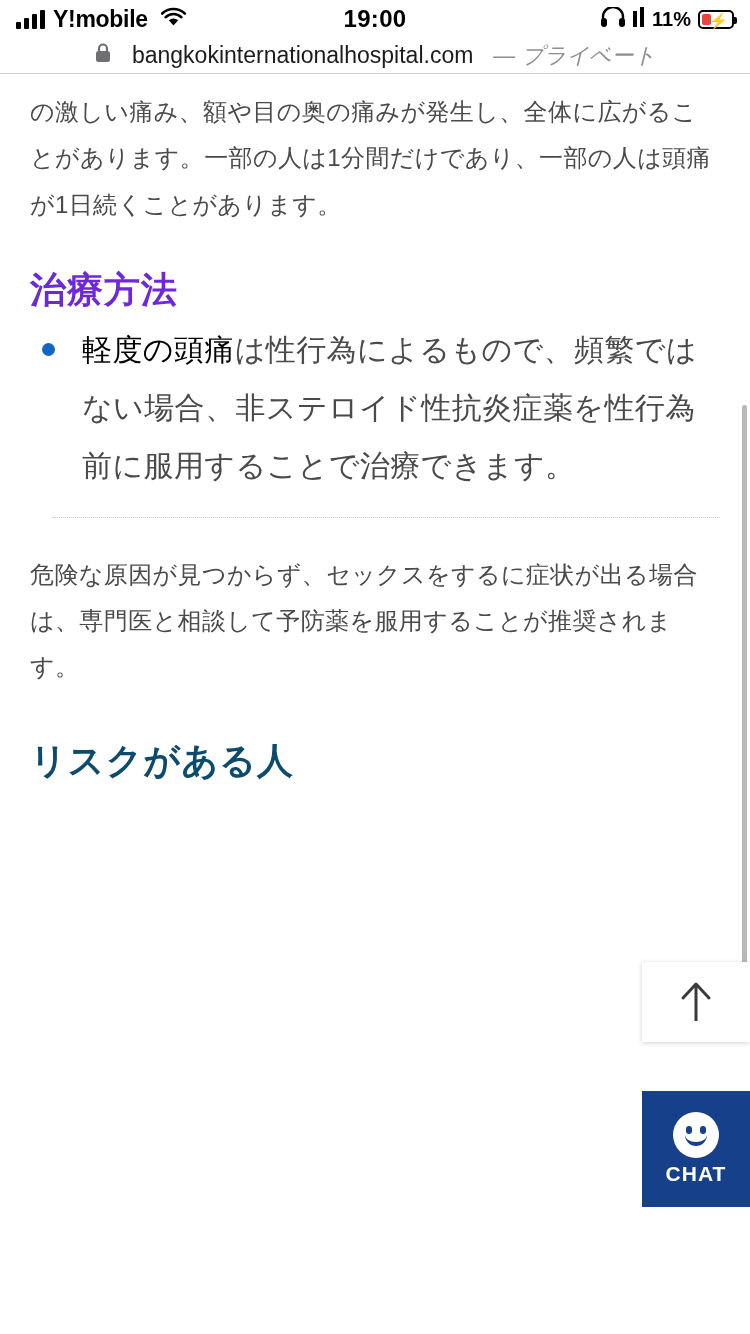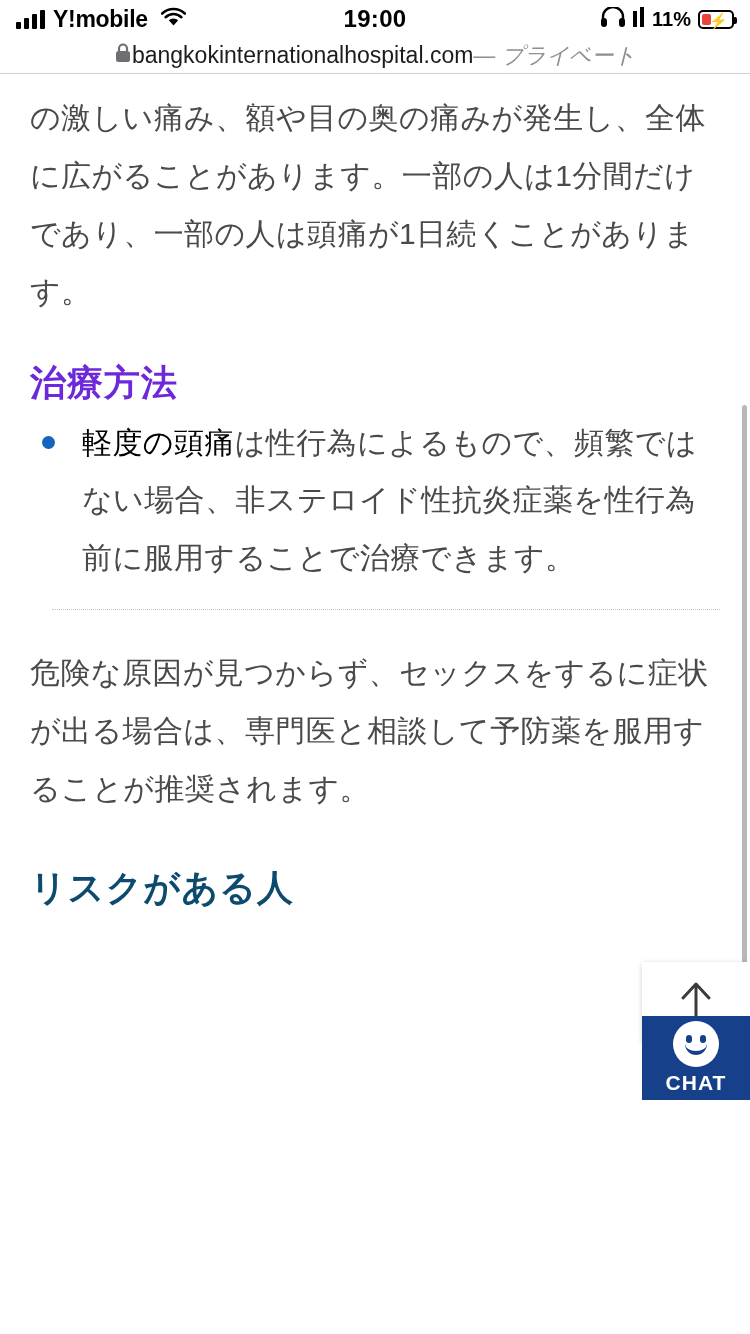--- a/index.html
+++ b/index.html
@@ -84,40 +84,40 @@
     border-radius: 2px;
   }
   .bolt { font-size: 15px; position: absolute; left: 9px; top: 0px; color:#000; }
 
   
   .url-bar {
     height: 36px;
     display: flex;
     align-items: center;
     justify-content: center;
-    gap: 0;
+    gap: 20px;
     font-size: 23px;
     color: #3c3c43;
     border-bottom: 1px solid #d0d0d4;
     background: #ffffff;
   }
   .lock-icon { display: inline-block; }
   .url-text { color: #1c1c1e; font-size: 23px; }
   .url-private { color: #8e8e93; font-size: 22px; font-style: italic; }
 
   
   .page {
     position: absolute;
     top: 75px; left: 0; right: 0; bottom: 0;
     overflow: hidden;
     background: #fff;
     padding: 0 30px;
   }
   .para {
-    font-size: 30px;
+    font-size: 24px;
     line-height: 1.93;
     color: #4a4a4a;
     letter-spacing: 0.4px;
   }
   .para-top { margin-top: 14px; }
   .section-heading {
     color: #6d28d9;
     font-size: 36px;
     font-weight: bold;
     margin-top: 38px;
@@ -180,22 +180,22 @@
     background: #ffffff;
     box-shadow: 0 1px 5px rgba(0,0,0,0.18);
     display: flex;
     align-items: center;
     justify-content: center;
   }
   .back-to-top svg { display: block; }
   .chat-widget {
     position: absolute;
     right: 0;
-    top: 1016px;
-    width: 108px; height: 84px;
+    top: 1091px;
+    width: 108px; height: 116px;
     background: #17408b;
     color: #fff;
     display: flex;
     flex-direction: column;
     align-items: center;
     justify-content: center;
     gap: 4px;
   }
   .chat-face {
     width: 46px; height: 46px;

